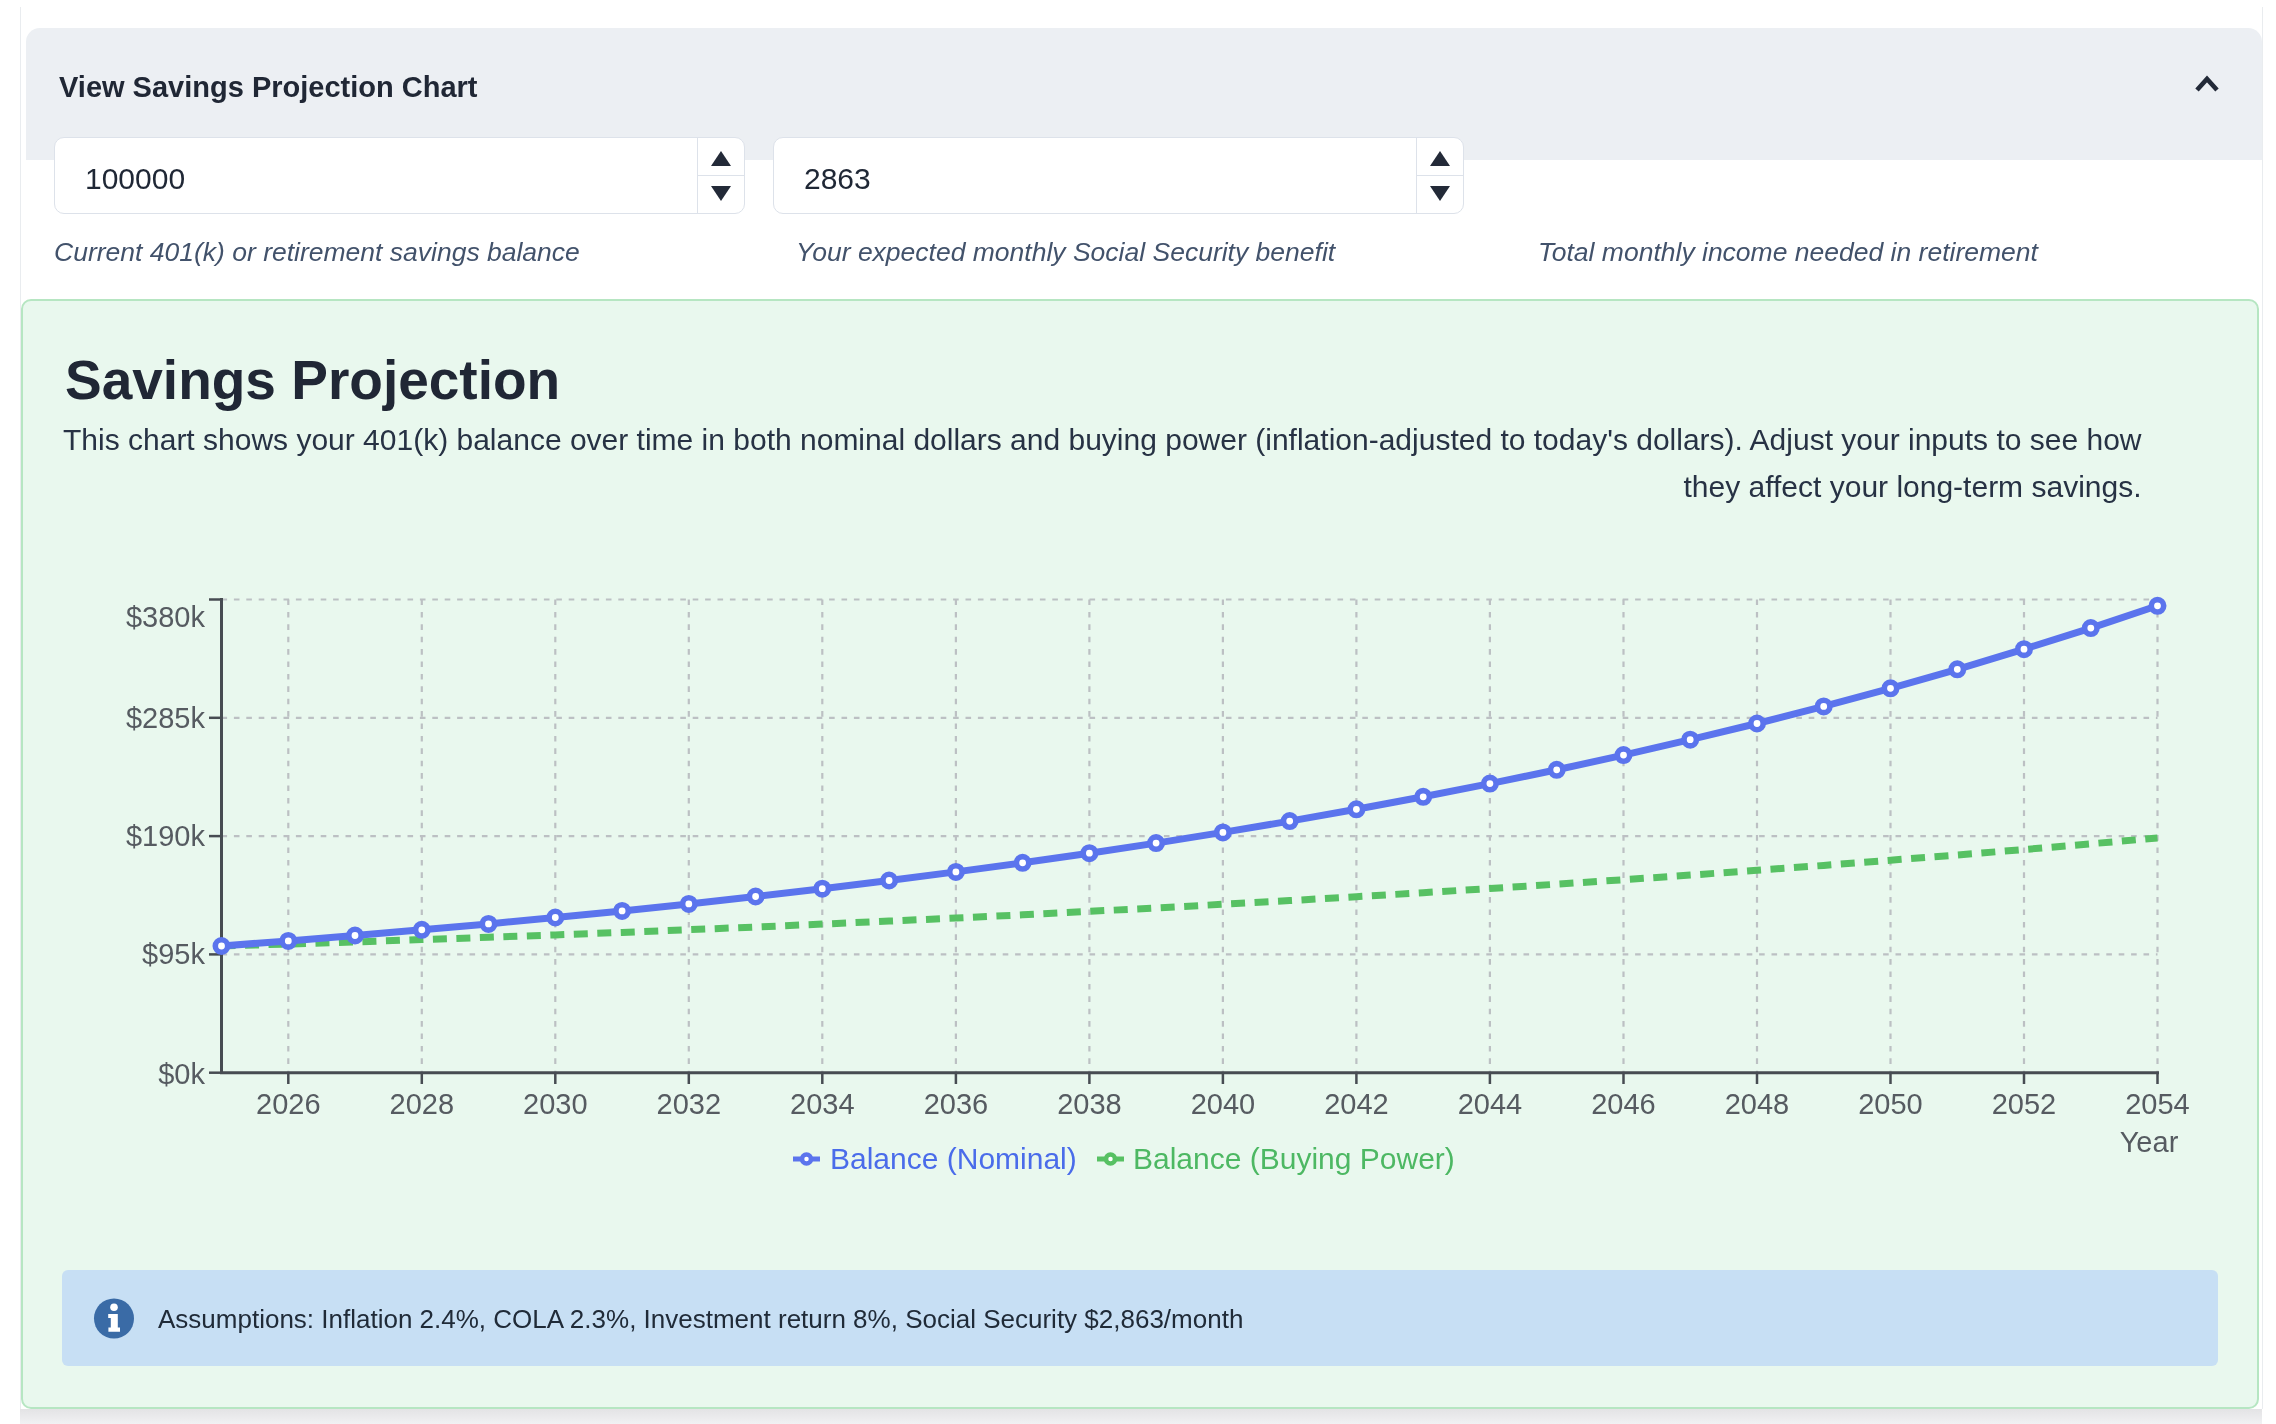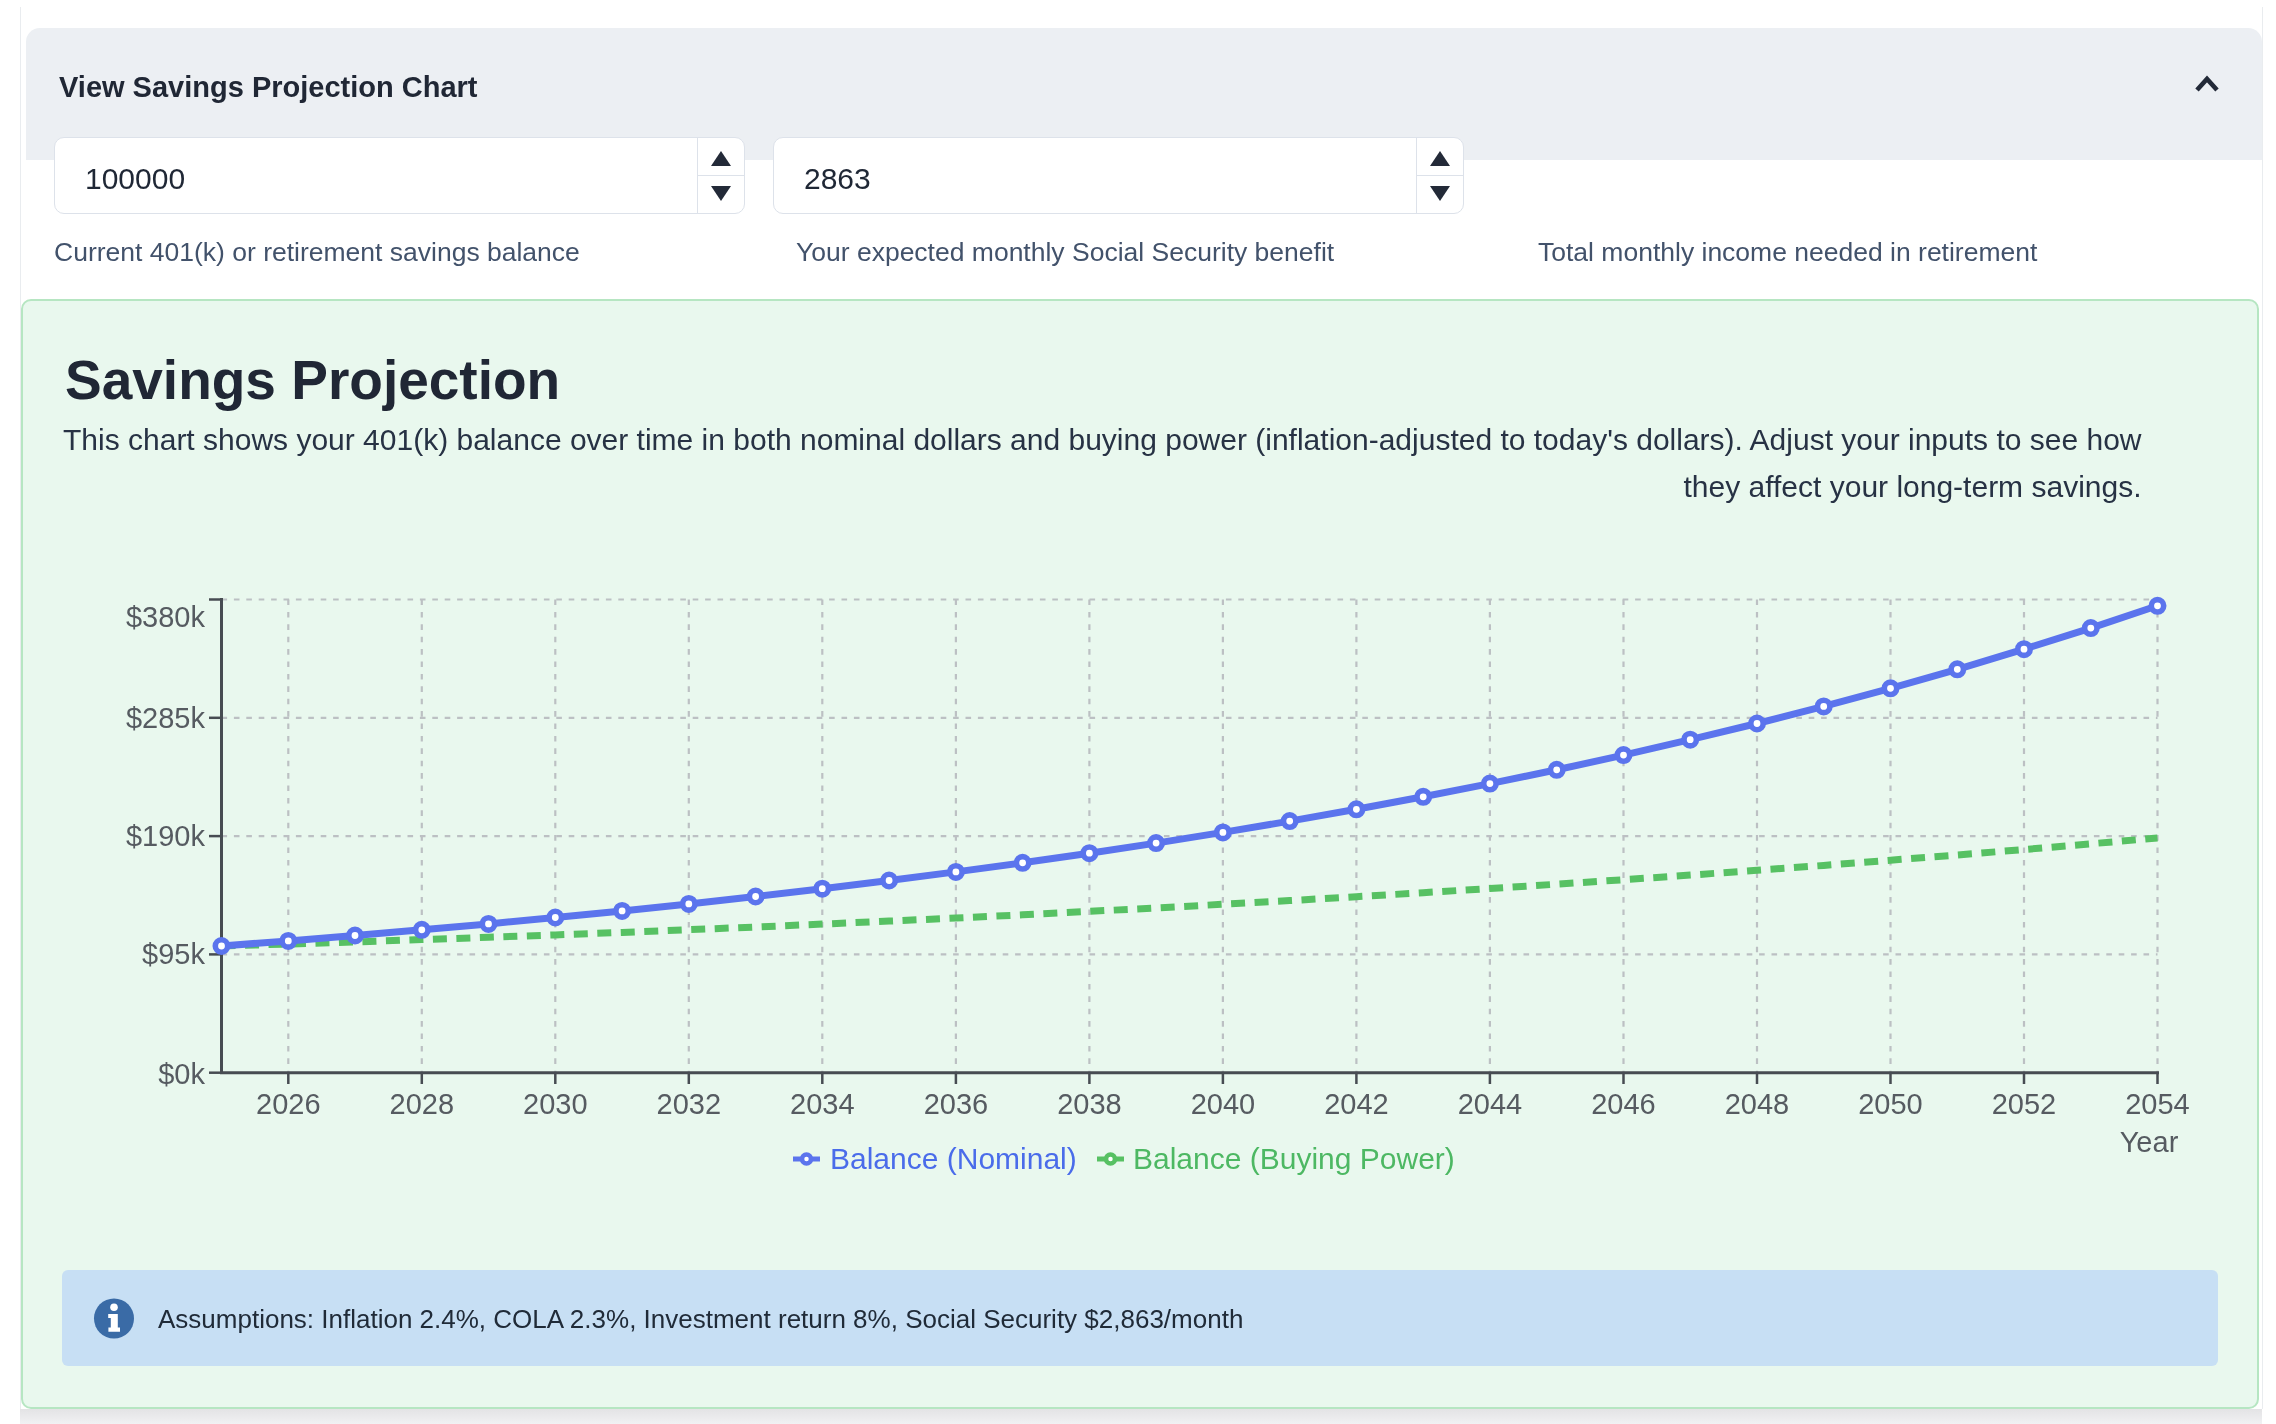--- a/index.html
+++ b/index.html
@@ -7,21 +7,21 @@
 .hdr h2 { position:absolute; left:33px; top:43px; font-size:29px; font-weight:700; color:#202735; letter-spacing:0px; }
 .chev { position:absolute; right:39px; top:44px; }
 .inprow { position:absolute; left:33px; top:130px; width:2175px; display:flex; gap:28px; }
 .inp { width:691px; height:77px; border:1.5px solid #dde2ea; border-radius:10px; background:#fff; position:relative; }
 .inp .val { position:absolute; left:30px; top:4px; height:74px; line-height:74px; font-size:30px; color:#1f2735; }
 .spin { position:absolute; right:0; top:0; bottom:0; width:47px; border-left:1.5px solid #dde2ea; display:flex; flex-direction:column; }
 .spin .cell { flex:1; display:flex; align-items:center; justify-content:center; }
 .spin .cell:first-child { border-bottom:1.5px solid #dde2ea; }
 .up { width:0; height:0; border-left:10.5px solid transparent; border-right:10.5px solid transparent; border-bottom:15px solid #232a38; margin-top:4px; }
 .dn { width:0; height:0; border-left:10.5px solid transparent; border-right:10.5px solid transparent; border-top:15px solid #232a38; margin-bottom:3px; }
-.lblrow { position:absolute; left:33px; top:230px; width:2175px; display:flex; gap:51px; }
+.lblrow { position:absolute; left:33px; top:230px; width:2175px; display:flex; gap:51px;font-style:italic; }
 .lblrow div { width:691px; font-size:26.5px; color:#42526b; }
 .panel { position:absolute; left:21px; top:299px; width:2238px; height:1110px; background:#e9f8ee; border:2px solid #b6e6c2; border-radius:10px; }
 svg.overlay { position:absolute; left:0; top:0; width:2276px; height:1424px; }
 .grid { stroke:#bcc0c3; stroke-width:2.2; stroke-dasharray:5.6 6.8; }
 .tick { stroke:#474c52; stroke-width:2.5; }
 .axis { stroke:#474c52; stroke-width:3; }
 .tlab { font-size:29px; fill:#565b61; }
 .leg { font-size:30px; }
 .bstrip { position:absolute; left:20px; top:1409px; width:2242px; height:15px; background:linear-gradient(180deg,#e3e3e5,#f1f1f3); }
 </style></head>

